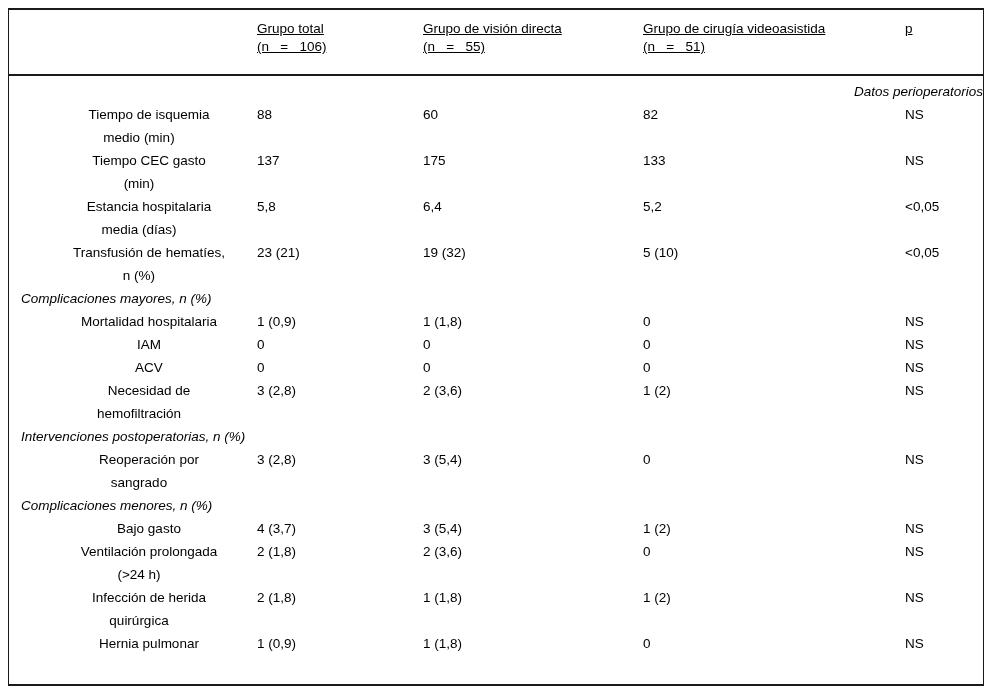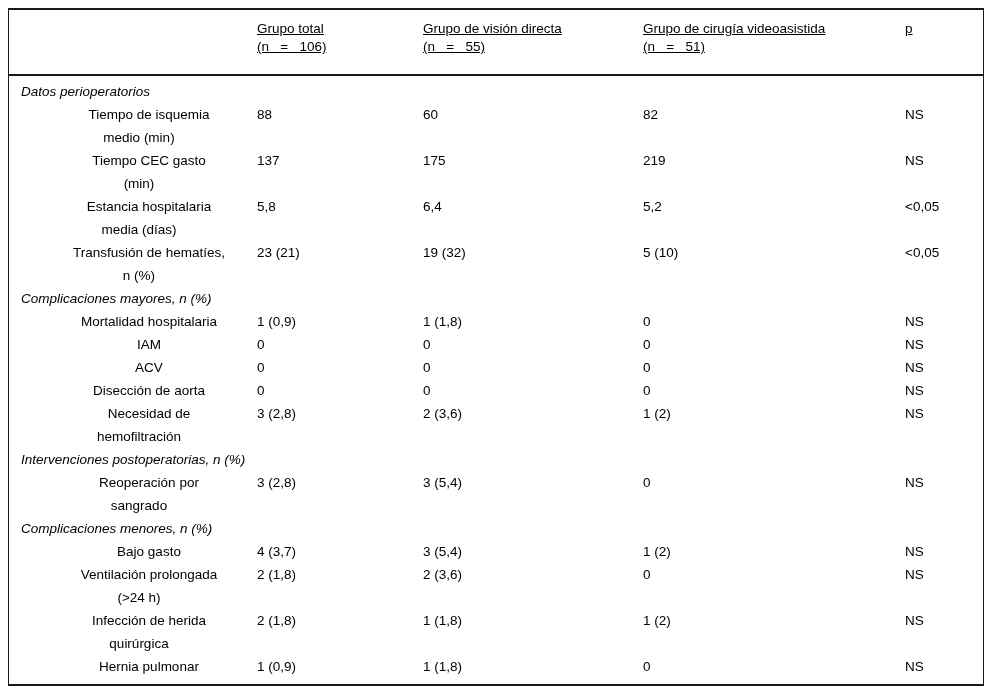--- a/index.html
+++ b/index.html
@@ -39,21 +39,21 @@
     padding-bottom: 18px;
     white-space: pre-line;
     border-bottom: 2px solid #1a1a1a;
     text-decoration: underline;
   }
   thead th.first-col { padding-left: 12px; }
   tbody td {
     line-height: 23px;
     white-space: pre-line;
   }
-  tbody tr:first-child td { padding-top: 4px; }
+  tbody tr:first-child td { padding-top: 4px; text-align: right; }
   td.section {
     font-style: italic;
     padding-left: 12px;
   }
   td.label {
     padding-left: 12px;
     text-indent: 20px;
     text-align: center;
   }
   td.value {
@@ -95,21 +95,21 @@
           <td class="value">88</td>
           <td class="value">60</td>
           <td class="value">82</td>
           <td class="value">NS</td>
         </tr>
         <tr>
           <td class="label">Tiempo CEC gasto
 (min)</td>
           <td class="value">137</td>
           <td class="value">175</td>
-          <td class="value">219</td>
+          <td class="value">133</td>
           <td class="value">NS</td>
         </tr>
         <tr>
           <td class="label">Estancia hospitalaria
 media (días)</td>
           <td class="value">5,8</td>
           <td class="value">6,4</td>
           <td class="value">5,2</td>
           <td class="value">&lt;0,05</td>
         </tr>
@@ -139,27 +139,20 @@
           <td class="value">NS</td>
         </tr>
         <tr>
           <td class="label">ACV</td>
           <td class="value">0</td>
           <td class="value">0</td>
           <td class="value">0</td>
           <td class="value">NS</td>
         </tr>
         <tr>
-          <td class="label">Disección de aorta</td>
-          <td class="value">0</td>
-          <td class="value">0</td>
-          <td class="value">0</td>
-          <td class="value">NS</td>
-        </tr>
-        <tr>
           <td class="label">Necesidad de
 hemofiltración</td>
           <td class="value">3 (2,8)</td>
           <td class="value">2 (3,6)</td>
           <td class="value">1 (2)</td>
           <td class="value">NS</td>
         </tr>
         <tr>
           <td colspan="5" class="section">Intervenciones postoperatorias, n (%)</td>
         </tr>

